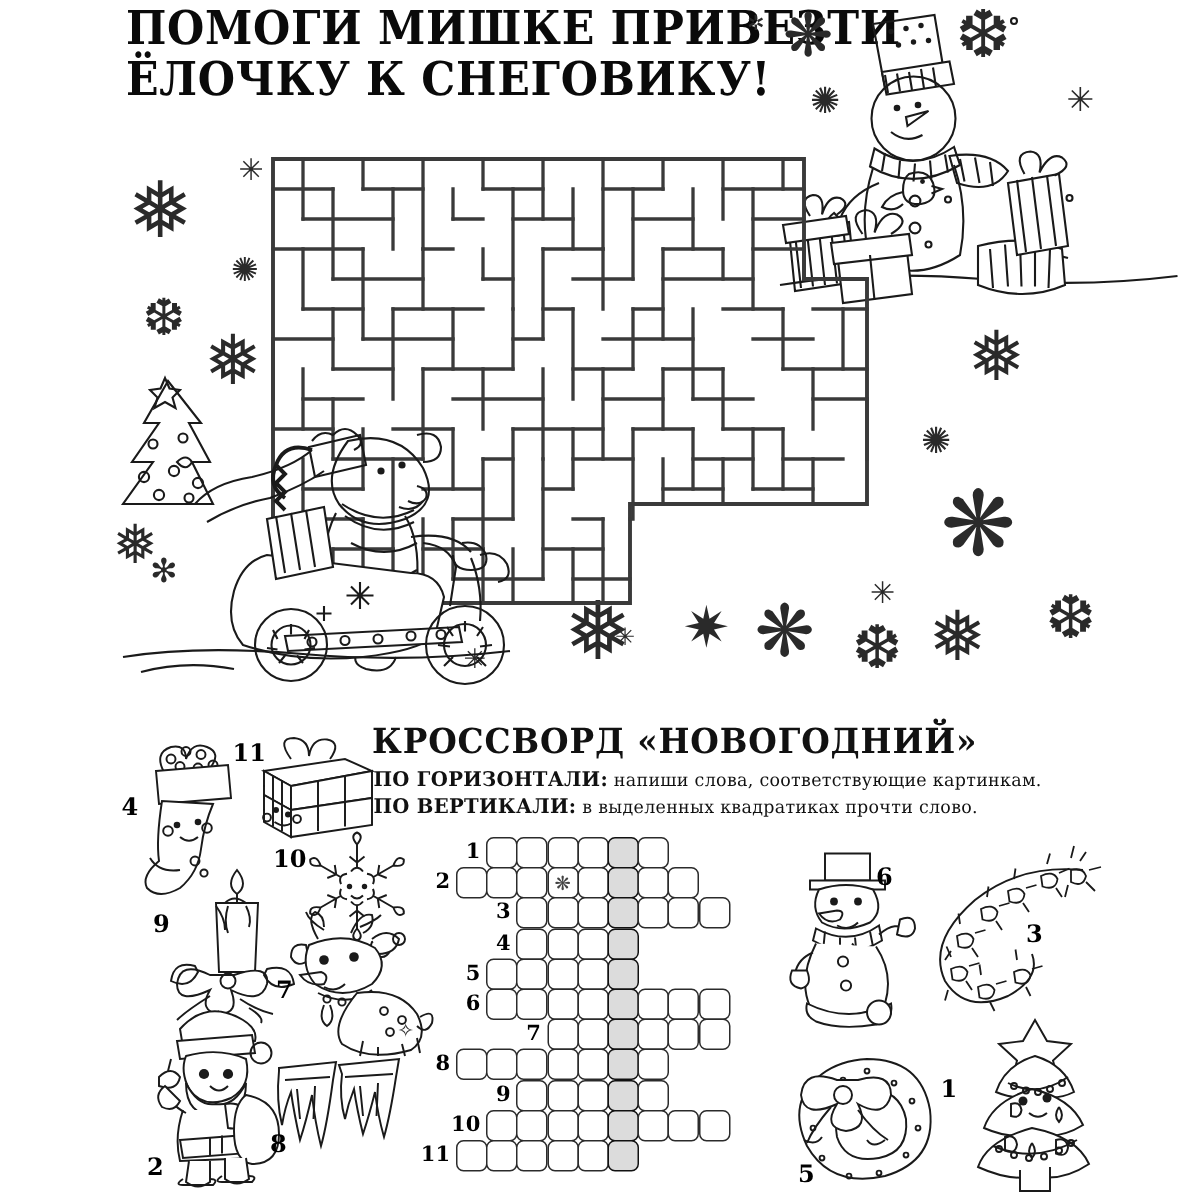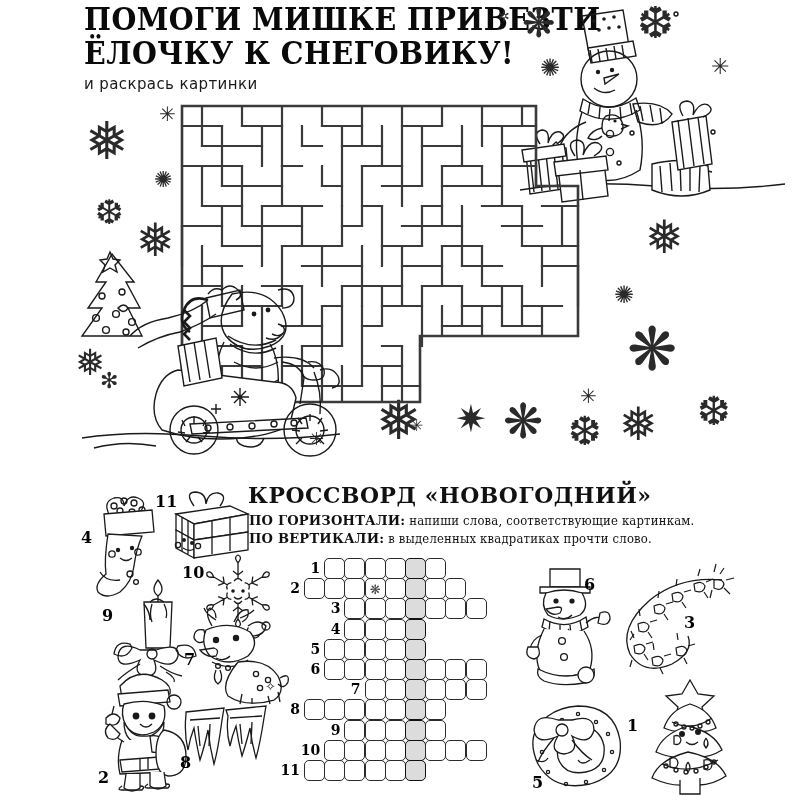--- a/index.html
+++ b/index.html
@@ -123,21 +123,20 @@
   .flake-art { position: absolute; color: #2a2a2a; line-height: 1; }
 </style>
 </head>
 <body>
 
 <div id="page">
 
   <div class="title-block">
     <div class="title-line">ПОМОГИ МИШКЕ ПРИВЕЗТИ</div>
     <div class="title-line">ЁЛОЧКУ К СНЕГОВИКУ!</div>
-    <div class="subtitle-line">и раскрась картинки</div>
   </div>
 
   <div class="art" style="left:520px; top:4px;">
     <svg width="270" height="200" viewBox="0 0 270 200" fill="none" stroke="#1a1a1a" stroke-width="1.4">
 
       <path d="M62 12 L103 6 L110 48 L70 55 Z"></path>
       <path d="M68 44 L113 37 L116 52 L71 59 Z" fill="#fff"></path>
       <circle cx="74" cy="17" r="1.8" fill="#1a1a1a" stroke="none"></circle>
       <circle cx="84" cy="15" r="1.8" fill="#1a1a1a" stroke="none"></circle>
       <circle cx="94" cy="13" r="1.8" fill="#1a1a1a" stroke="none"></circle>

